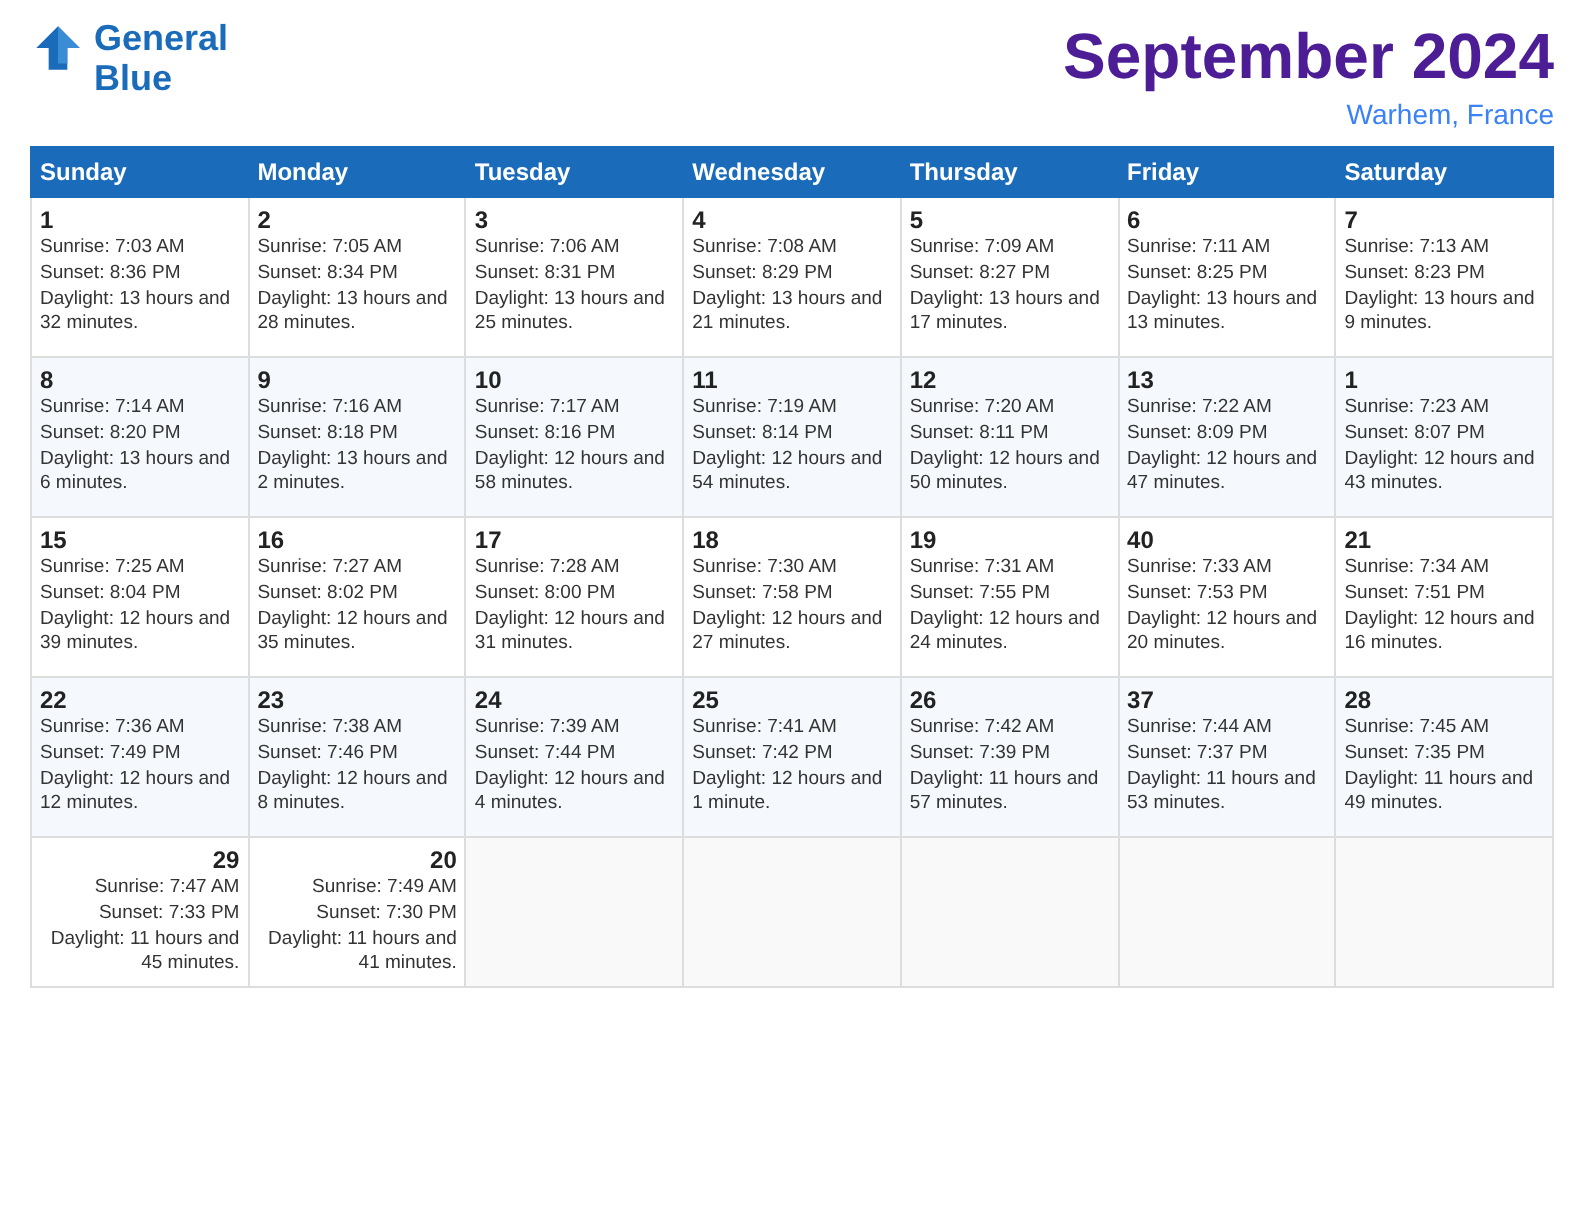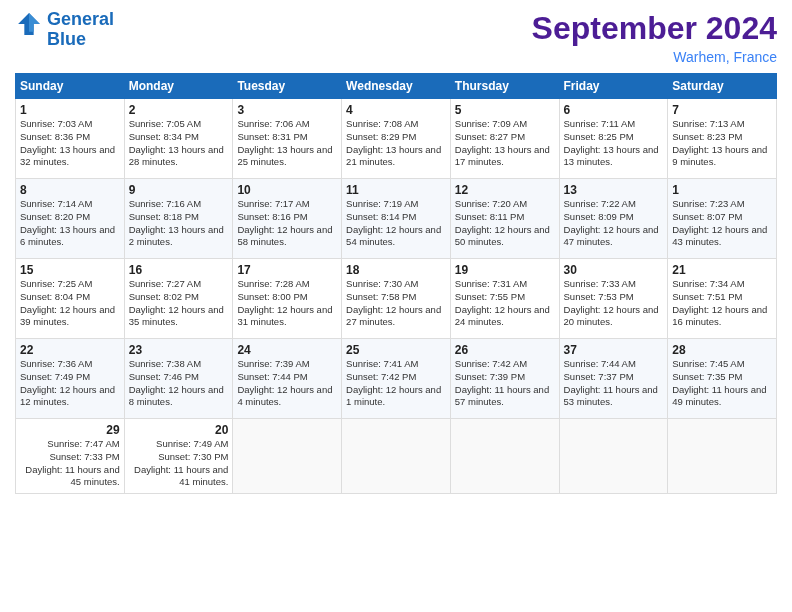--- a/index.html
+++ b/index.html
@@ -206,21 +206,21 @@
         </td>
           <td>
           <span class="day-number">18</span>
           <span class="day-detail">Sunrise: 7:30 AM<br>Sunset: 7:58 PM<br>Daylight: 12 hours and 27 minutes.</span>
         </td>
           <td>
           <span class="day-number">19</span>
           <span class="day-detail">Sunrise: 7:31 AM<br>Sunset: 7:55 PM<br>Daylight: 12 hours and 24 minutes.</span>
         </td>
           <td>
-          <span class="day-number">30</span>
+          <span class="day-number">40</span>
           <span class="day-detail">Sunrise: 7:33 AM<br>Sunset: 7:53 PM<br>Daylight: 12 hours and 20 minutes.</span>
         </td>
           <td>
           <span class="day-number">21</span>
           <span class="day-detail">Sunrise: 7:34 AM<br>Sunset: 7:51 PM<br>Daylight: 12 hours and 16 minutes.</span>
         </td>
         </tr>
         <tr>
           <td>
           <span class="day-number">22</span>

